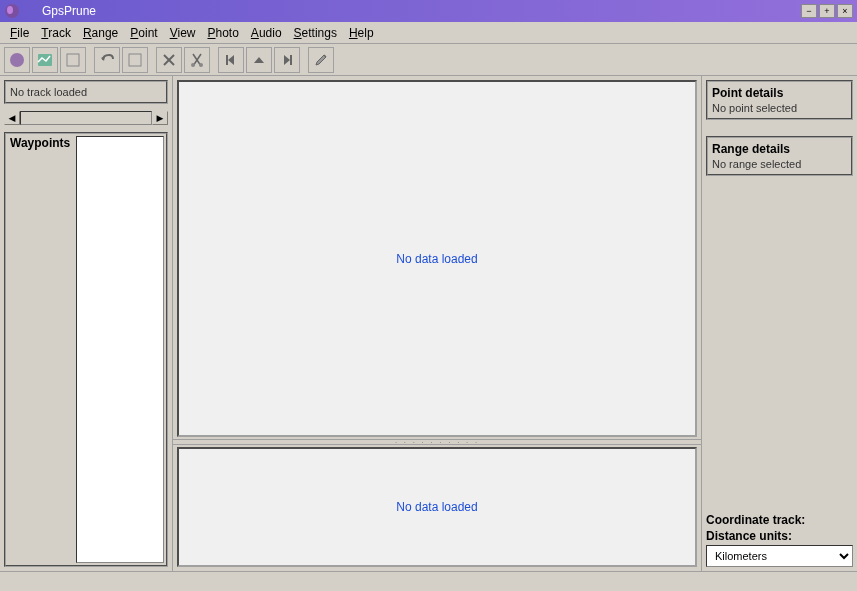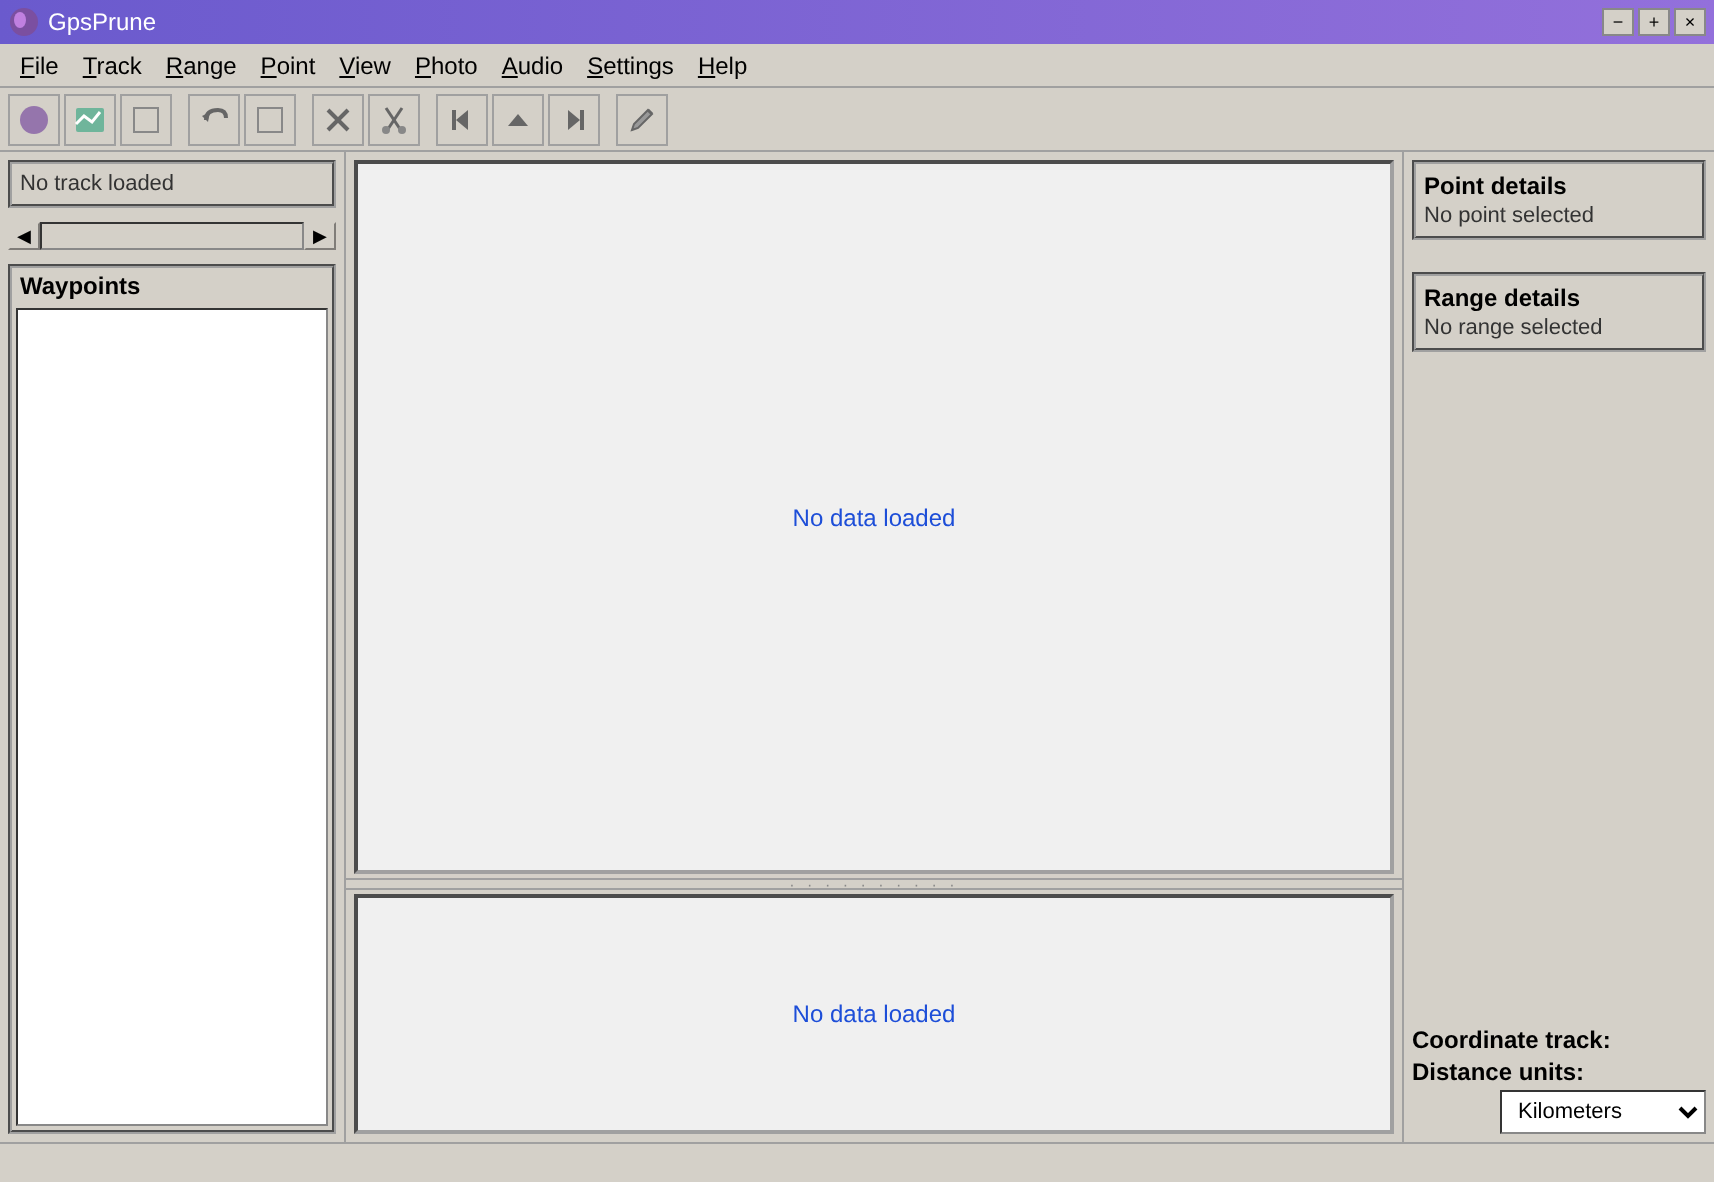--- a/index.html
+++ b/index.html
@@ -21,21 +21,21 @@
       display: flex;
       align-items: center;
       justify-content: space-between;
       padding: 2px 4px;
       height: 22px;
       flex-shrink: 0;
     }
     .title-bar-left {
       display: flex;
       align-items: center;
-      gap: 4px;
+      gap: 22px;
     }
     .title-bar-title {
       color: white;
       font-size: 12px;
       font-weight: normal;
     }
     .title-bar-controls {
       display: flex;
       gap: 2px;
     }
@@ -153,21 +153,21 @@
       align-items: center;
       justify-content: center;
       font-size: 9px;
       cursor: pointer;
     }
     .waypoints-section {
       border: 2px groove #a0a0a0;
       margin: 4px;
       flex: 1;
       display: flex;
-      flex-direction: column;
+      flex-direction: row;
     }
     .waypoints-title {
       font-weight: bold;
       font-size: 12px;
       padding: 2px 4px;
     }
     .waypoints-list {
       flex: 1;
       background: white;
       border: 1px inset #888;
@@ -255,21 +255,20 @@
       font-weight: bold;
       font-size: 12px;
       margin-bottom: 2px;
     }
     .distance-select-wrapper {
       display: flex;
       align-items: center;
       background: white;
       border: 1px inset #888;
       height: 22px;
-      margin-left: 44px;
     }
 
     
     .status-bar {
       background: #d4d0c8;
       border-top: 1px solid #a0a0a0;
       height: 20px;
       display: flex;
       align-items: center;
       padding: 0 4px;

